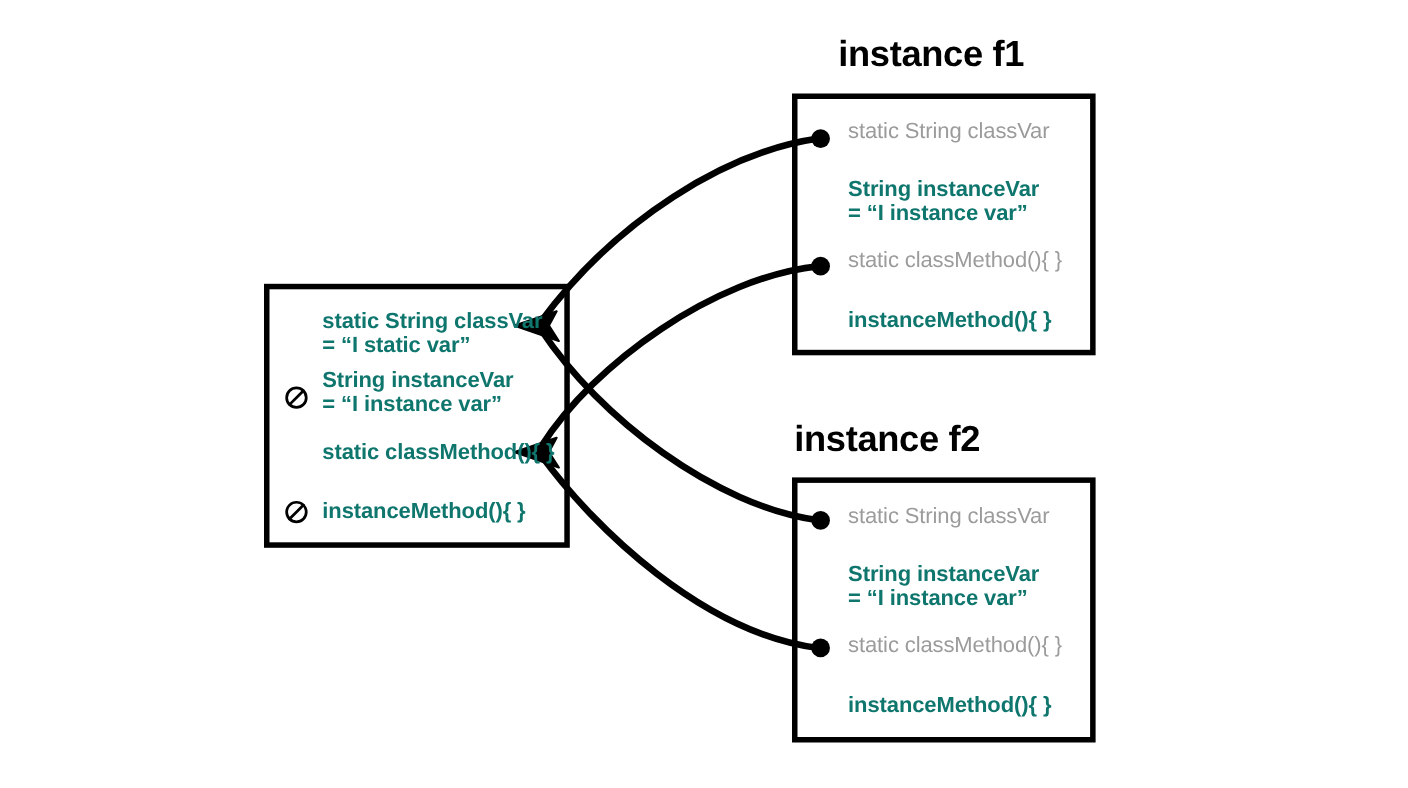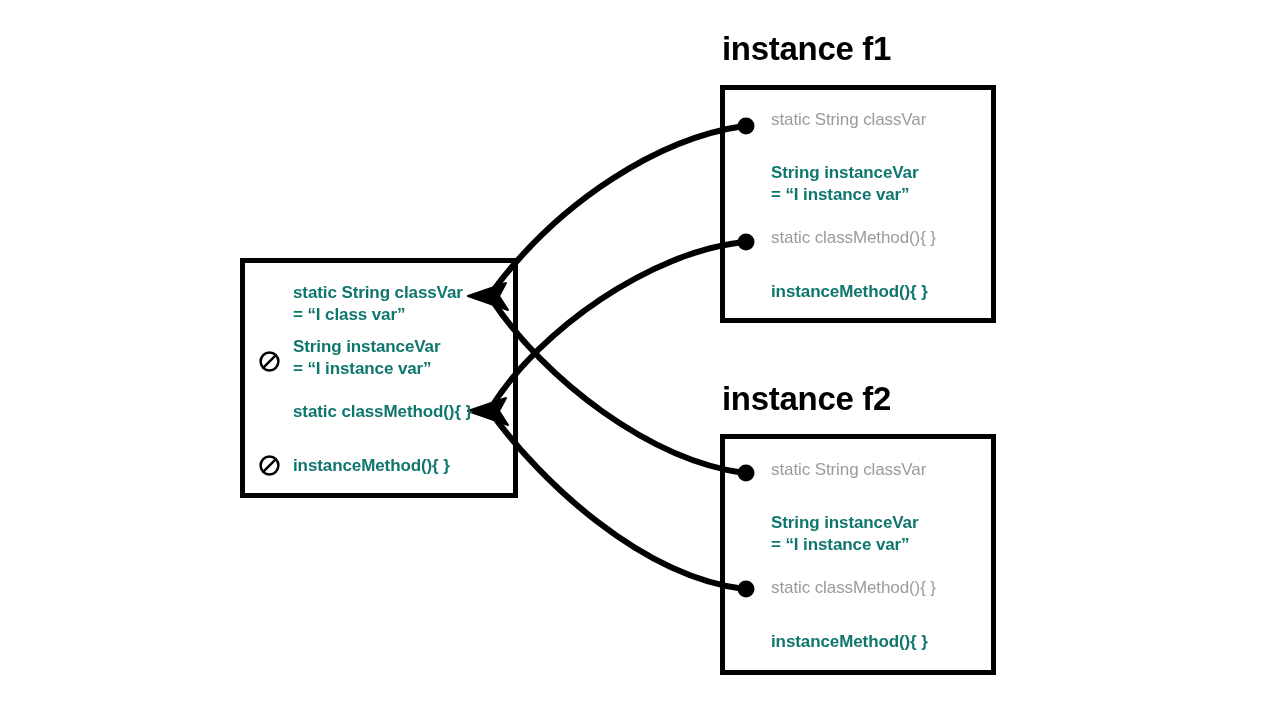--- a/index.html
+++ b/index.html
@@ -53,21 +53,21 @@
     line-height: 1;
     letter-spacing: -0.3px;
     white-space: nowrap;
     color: #000000;
   }
 
   
   .member {
     position: absolute;
     z-index: 3;
-    font-size: 17px;
+    font-size: 20px;
     line-height: 21.5px;
     white-space: nowrap;
     letter-spacing: -0.1px;
   }
   .member.bold {
     font-weight: bold;
     color: #0f766e;
   }
   .member.muted {
     font-weight: normal;
@@ -107,21 +107,21 @@
     <circle cx="746" cy="242" r="8.5" fill="#000"></circle>
     <circle cx="746" cy="473" r="8.5" fill="#000"></circle>
     <circle cx="746" cy="589" r="8.5" fill="#000"></circle>
   </svg>
 
 
   <div class="panel" style="left:240px; top:258px; width:278px; height:240px;"></div>
 
   <div class="member bold" style="left:293px; top:282px;">
     <div>static String classVar</div>
-    <div>= “I class var”</div>
+    <div>= “I static var”</div>
   </div>
 
   <svg class="ban-icon" style="left:258px; top:350px;" viewBox="0 0 24 24">
     <circle cx="12" cy="12" r="9.3" fill="none" stroke="#000" stroke-width="2.6"></circle>
     <line x1="5.4" y1="18.6" x2="18.6" y2="5.4" stroke="#000" stroke-width="2.6" stroke-linecap="round"></line>
   </svg>
   <div class="member bold" style="left:293px; top:336px;">
     <div>String instanceVar</div>
     <div>= “I instance var”</div>
   </div>
@@ -131,21 +131,21 @@
   </div>
 
   <svg class="ban-icon" style="left:258px; top:454px;" viewBox="0 0 24 24">
     <circle cx="12" cy="12" r="9.3" fill="none" stroke="#000" stroke-width="2.6"></circle>
     <line x1="5.4" y1="18.6" x2="18.6" y2="5.4" stroke="#000" stroke-width="2.6" stroke-linecap="round"></line>
   </svg>
   <div class="member bold" style="left:293px; top:455px;">
     <div>instanceMethod(){   }</div>
   </div>
 
-  <div class="panel-title" style="left:722px; top:32px;">instance f1</div>
+  <div class="panel-title" style="left:762px; top:32px;">instance f1</div>
 
   <div class="panel" style="left:720px; top:85px; width:276px; height:238px;"></div>
 
   <div class="member muted" style="left:771px; top:109px;">
     <div>static String classVar</div>
   </div>
 
   <div class="member bold" style="left:771px; top:162px;">
     <div>String instanceVar</div>
     <div>= “I instance var”</div>

